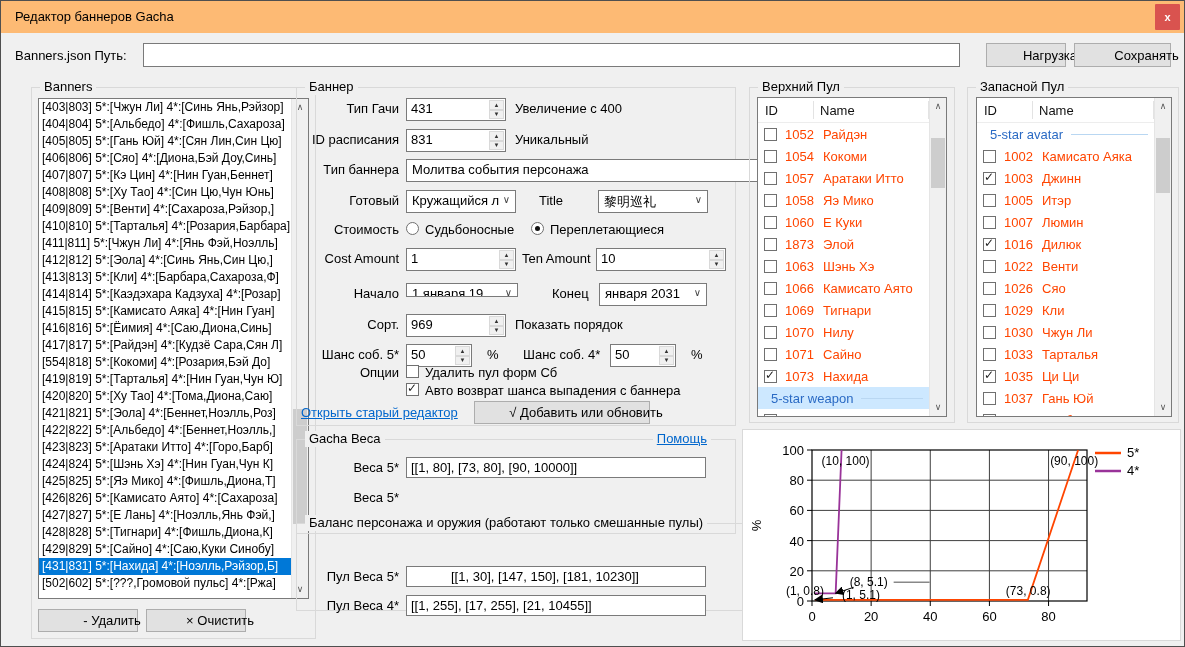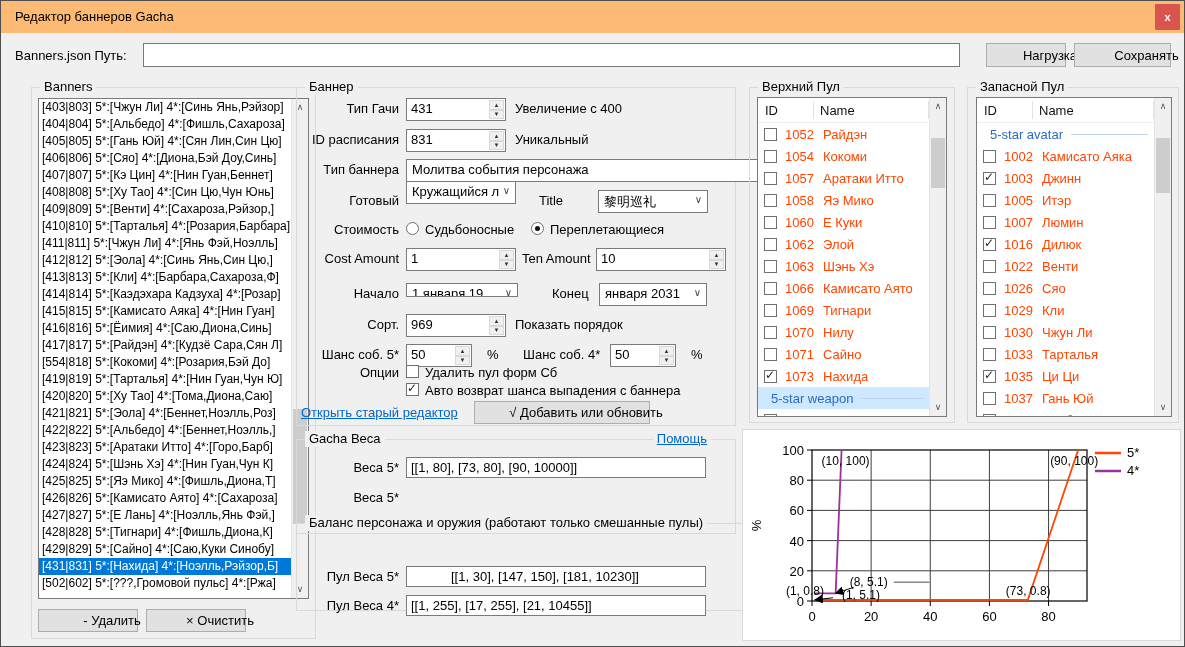--- a/index.html
+++ b/index.html
@@ -150,21 +150,21 @@
   </div>
   <div class="flabel" style="left:514px;top:131px;">Уникальный</div>
 
   <div class="rlabel" style="top:161px;">Тип баннера</div>
   <div class="combo" style="left:405px;top:158px;width:365px;height:23px;">
     <span class="cval">Молитва события персонажа</span>
     <span class="chev">∨</span>
   </div>
 
   <div class="rlabel" style="top:192px;">Готовый</div>
-  <div class="combo" style="left:405px;top:180px;width:110px;height:23px;">
+  <div class="combo" style="left:405px;top:189px;width:110px;height:23px;">
     <span class="cval">Кружащийся л</span>
     <span class="chev">∨</span>
   </div>
   <div class="flabel" style="left:538px;top:192px;">Title</div>
   <div class="combo" style="left:597px;top:189px;width:110px;height:23px;">
     <span class="cval">黎明巡礼</span>
     <span class="chev">∨</span>
   </div>
 
   <div class="rlabel" style="top:221px;">Стоимость</div>
@@ -285,21 +285,21 @@
             <span class="pool-id">1058</span>
             <span class="pool-name">Яэ Мико</span>
           </div>
           <div class="pool-row">
             <span class="cb"></span>
             <span class="pool-id">1060</span>
             <span class="pool-name">Е Куки</span>
           </div>
           <div class="pool-row">
             <span class="cb"></span>
-            <span class="pool-id">1062</span>
+            <span class="pool-id">1873</span>
             <span class="pool-name">Элой</span>
           </div>
           <div class="pool-row">
             <span class="cb"></span>
             <span class="pool-id">1063</span>
             <span class="pool-name">Шэнь Хэ</span>
           </div>
           <div class="pool-row">
             <span class="cb"></span>
             <span class="pool-id">1066</span>

